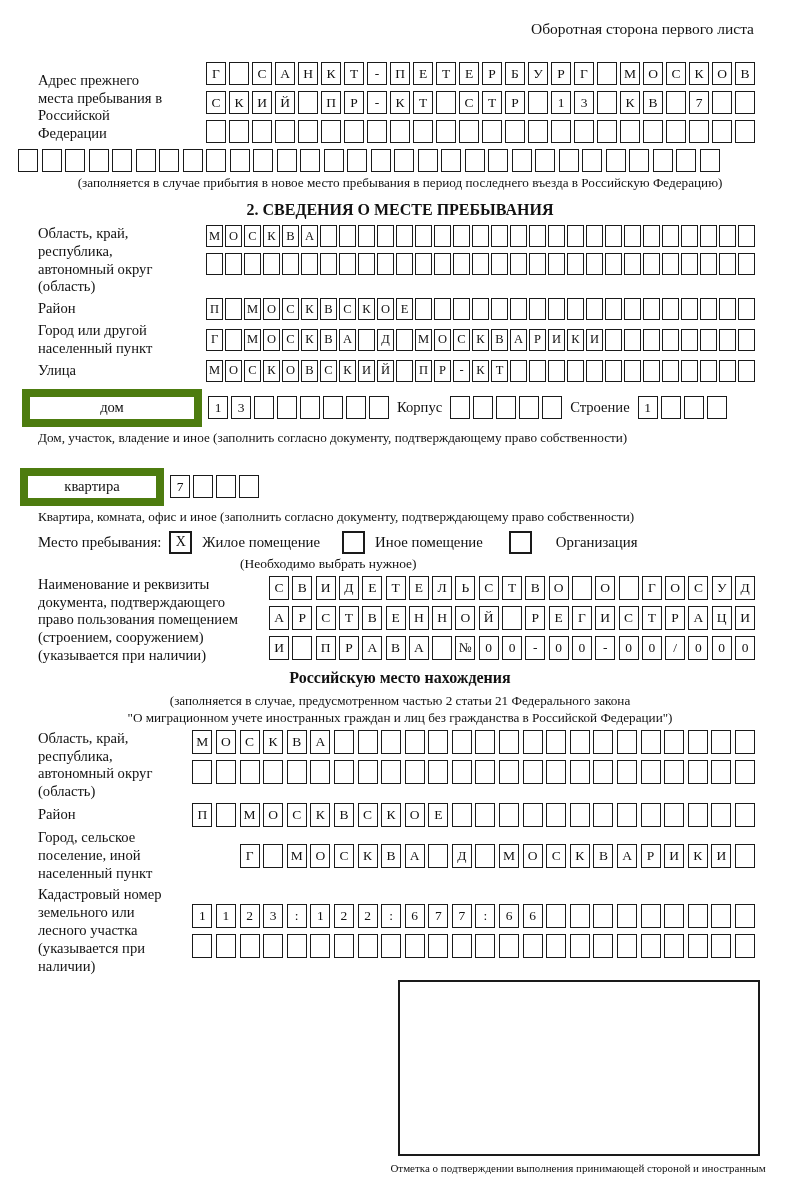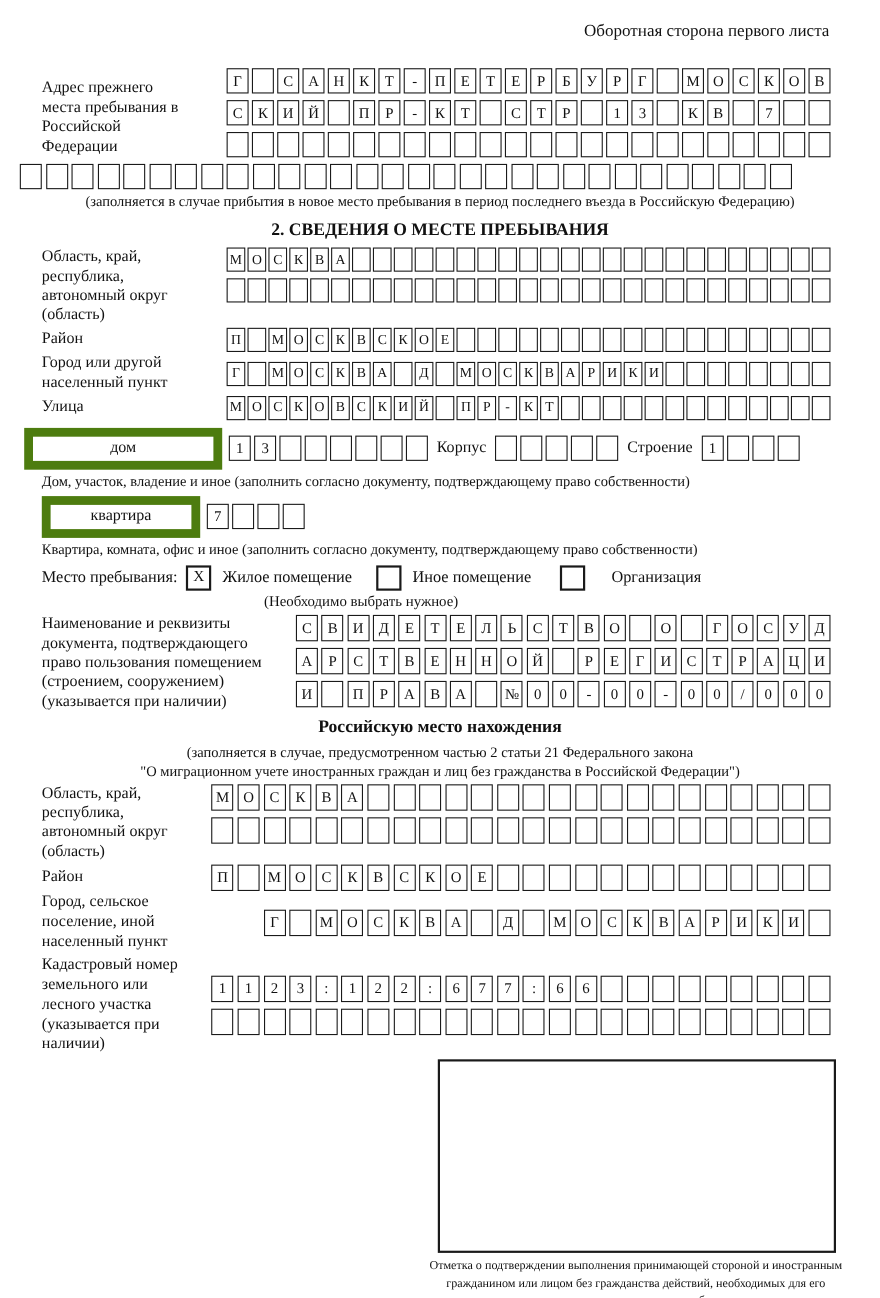--- a/index.html
+++ b/index.html
@@ -32,21 +32,21 @@
 
   .caption { font-size:13.2px; text-align:center; margin-top:3px; }
   .caption-left { font-size:13.2px; margin:3px 0 0 38px; }
   .sec-title { font-size:16px; font-weight:bold; text-align:center; margin-top:10px; }
 
   .house-row { display:flex; align-items:center; gap:6px; padding:0 45px 0 22px; margin-top:7px; }
   .label-box { border:8px solid #4d7c0f; height:22px; display:flex; align-items:center;
                justify-content:center; font-size:14.6px; background:#fff; }
   .box-dom { width:164px; } .box-kv { width:128px; }
   .inline-label { font-size:14.6px; margin:0 2px; }
-  .apt-row { display:flex; align-items:center; gap:6px; padding-left:38px; margin-top:5px; }
+  .apt-row { display:flex; align-items:center; gap:6px; padding-left:20px; margin-top:22px; }
 
   .check-row { display:flex; align-items:center; padding-left:38px; margin-top:6px; font-size:14.8px; }
   .checkbox { width:19px; height:19px; border:2px solid #1a1a1a; display:inline-flex;
               align-items:center; justify-content:center; font-size:14px; margin:0 10px 0 8px; }
   .check-note { font-size:13.5px; margin:2px 0 0 240px; }
 
   .doc-label { width:203px; }
   .bot-label { width:130px; }
   .city-label { width:132px; }
 

